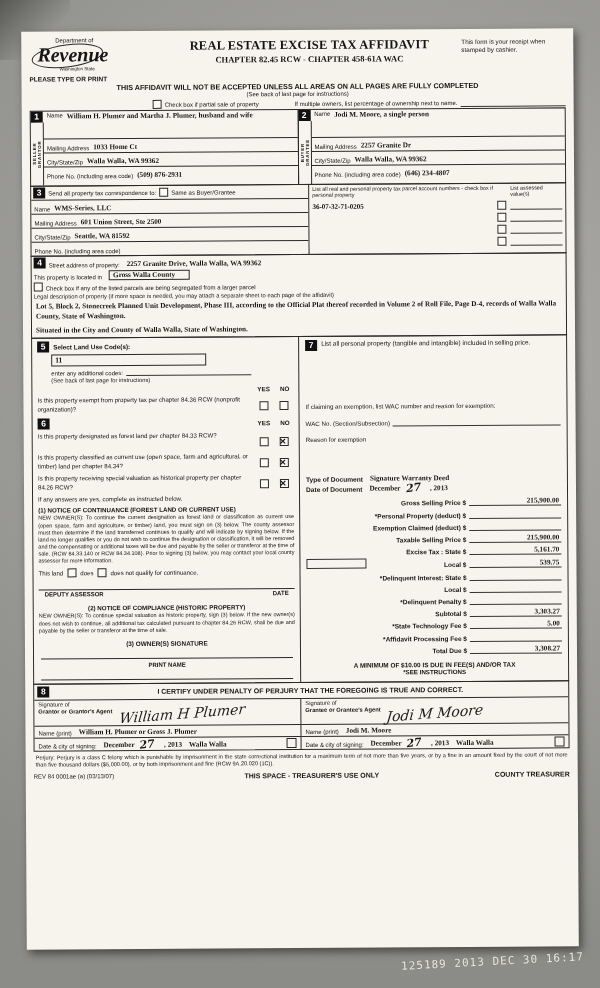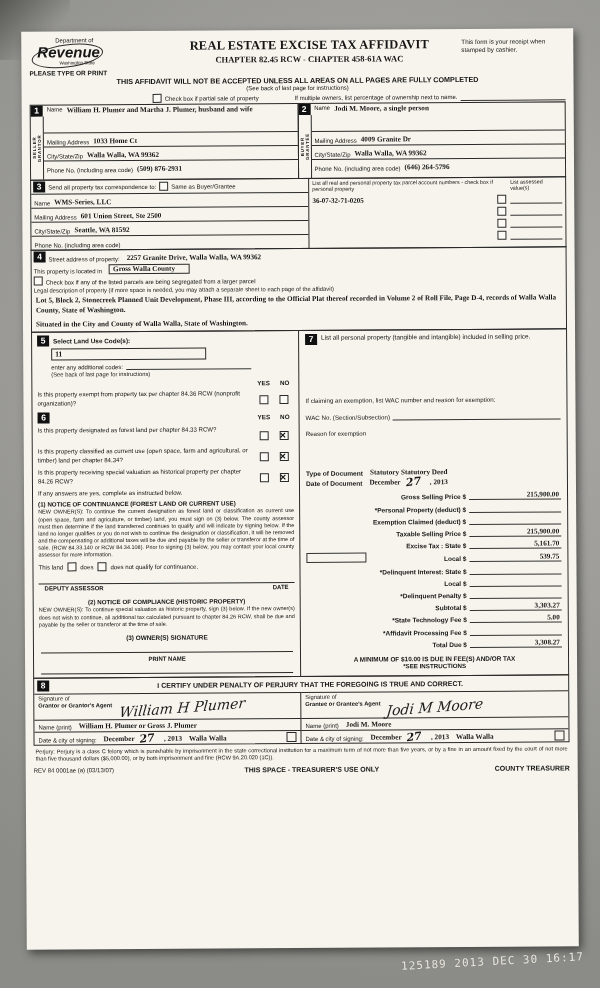--- a/index.html
+++ b/index.html
@@ -8,21 +8,21 @@
        font-family:"Liberation Sans", sans-serif;color:#161616;}
   .corner-shade{position:absolute;left:0;top:0;width:70px;height:60px;
        background:linear-gradient(135deg,rgba(40,40,38,.55),transparent 65%);}
   .paper{position:absolute;left:24px;top:30px;width:552px;height:918px;
        background:#f6f4ec;box-shadow:3px 4px 8px rgba(0,0,0,.5);
        transform:rotate(-0.35deg);padding:6px 8px;box-sizing:border-box;overflow:hidden;}
   
   .hdr{display:flex;align-items:flex-start;}
   .logo-block{width:128px;position:relative;}
   .dept{font-size:6px;margin-left:26px;}
-  .revenue{font-family:Liberation Sans, sans-serif;font-style:italic;font-weight:bold;font-size:15px;margin-left:8px;position:relative;z-index:2;}
+  .revenue{font-family:Liberation Serif, serif;font-style:italic;font-weight:bold;font-size:20px;margin-left:8px;position:relative;z-index:2;}
   .logo-oval{position:absolute;left:2px;top:7px;width:70px;height:21px;border:1.4px solid #2a2a2a;border-radius:50%;transform:rotate(-7deg);z-index:1;}
   .wastate{font-size:4.5px;margin-left:30px;}
   .typeprint{font-size:6.5px;font-weight:bold;margin-top:4px;}
   .title-block{flex:1;text-align:center;padding-top:2px;}
   .title{font-family:"Liberation Serif",serif;font-weight:bold;font-size:12.5px;letter-spacing:.2px;}
   .subtitle{font-family:"Liberation Serif",serif;font-weight:bold;font-size:8.5px;margin-top:1px;}
   .receipt{width:104px;font-size:6.3px;text-align:left;padding-top:3px;line-height:1.25;}
   .warn{text-align:center;font-weight:bold;font-size:7.2px;margin-top:1px;}
   .seeback{text-align:center;font-size:6px;}
   .partial{display:flex;align-items:center;gap:3px;font-size:6px;margin:2px 0 1px 0;}
@@ -184,29 +184,29 @@
       <div class="sidelab">
         <b>BUYER</b>
         <b>GRANTEE</b>
       </div>
       <div class="frow tall">
         <span class="flab">Name</span>
         <span class="fval">Jodi M. Moore, a single person</span>
       </div>
       <div class="frow">
         <span class="flab">Mailing Address</span>
-        <span class="fval">4009 Granite Dr</span>
+        <span class="fval">2257 Granite Dr</span>
       </div>
       <div class="frow">
         <span class="flab">City/State/Zip</span>
         <span class="fval">Walla Walla, WA  99362</span>
       </div>
       <div class="frow last">
         <span class="flab">Phone No. (including area code)</span>
-        <span class="fval">(646) 264-5796</span>
+        <span class="fval">(646) 234-4807</span>
       </div>
     </div>
   </div>
 
   <div class="box">
     <div class="s3cols">
       <div class="s3left">
         <div class="s3top">
           <span class="badge">3</span>
           <span>Send all property tax correspondence to:</span>
@@ -353,21 +353,21 @@
       <div class="s7blank"></div>
       <div class="s7exh">If claiming an exemption, list WAC number and reason for exemption:</div>
       <div class="s7wac">
         <span>WAC No. (Section/Subsection)</span>
         <span class="fill"></span>
       </div>
       <div class="s7reason">Reason for exemption</div>
       <div class="s7blank2"></div>
       <div class="docrow">
         <span class="doclab">Type of Document</span>
-        <span class="fval">Statutory Statutory Deed</span>
+        <span class="fval">Signature Warranty Deed</span>
       </div>
       <div class="docrow">
         <span class="doclab">Date of Document</span>
         <span class="fval">December</span>
         <span class="hand">27</span>
         <span class="fval">, 2013</span>
       </div>
       <div class="money">
         <div class="mrow">
           <span class="mlab">Gross Selling Price $</span>

